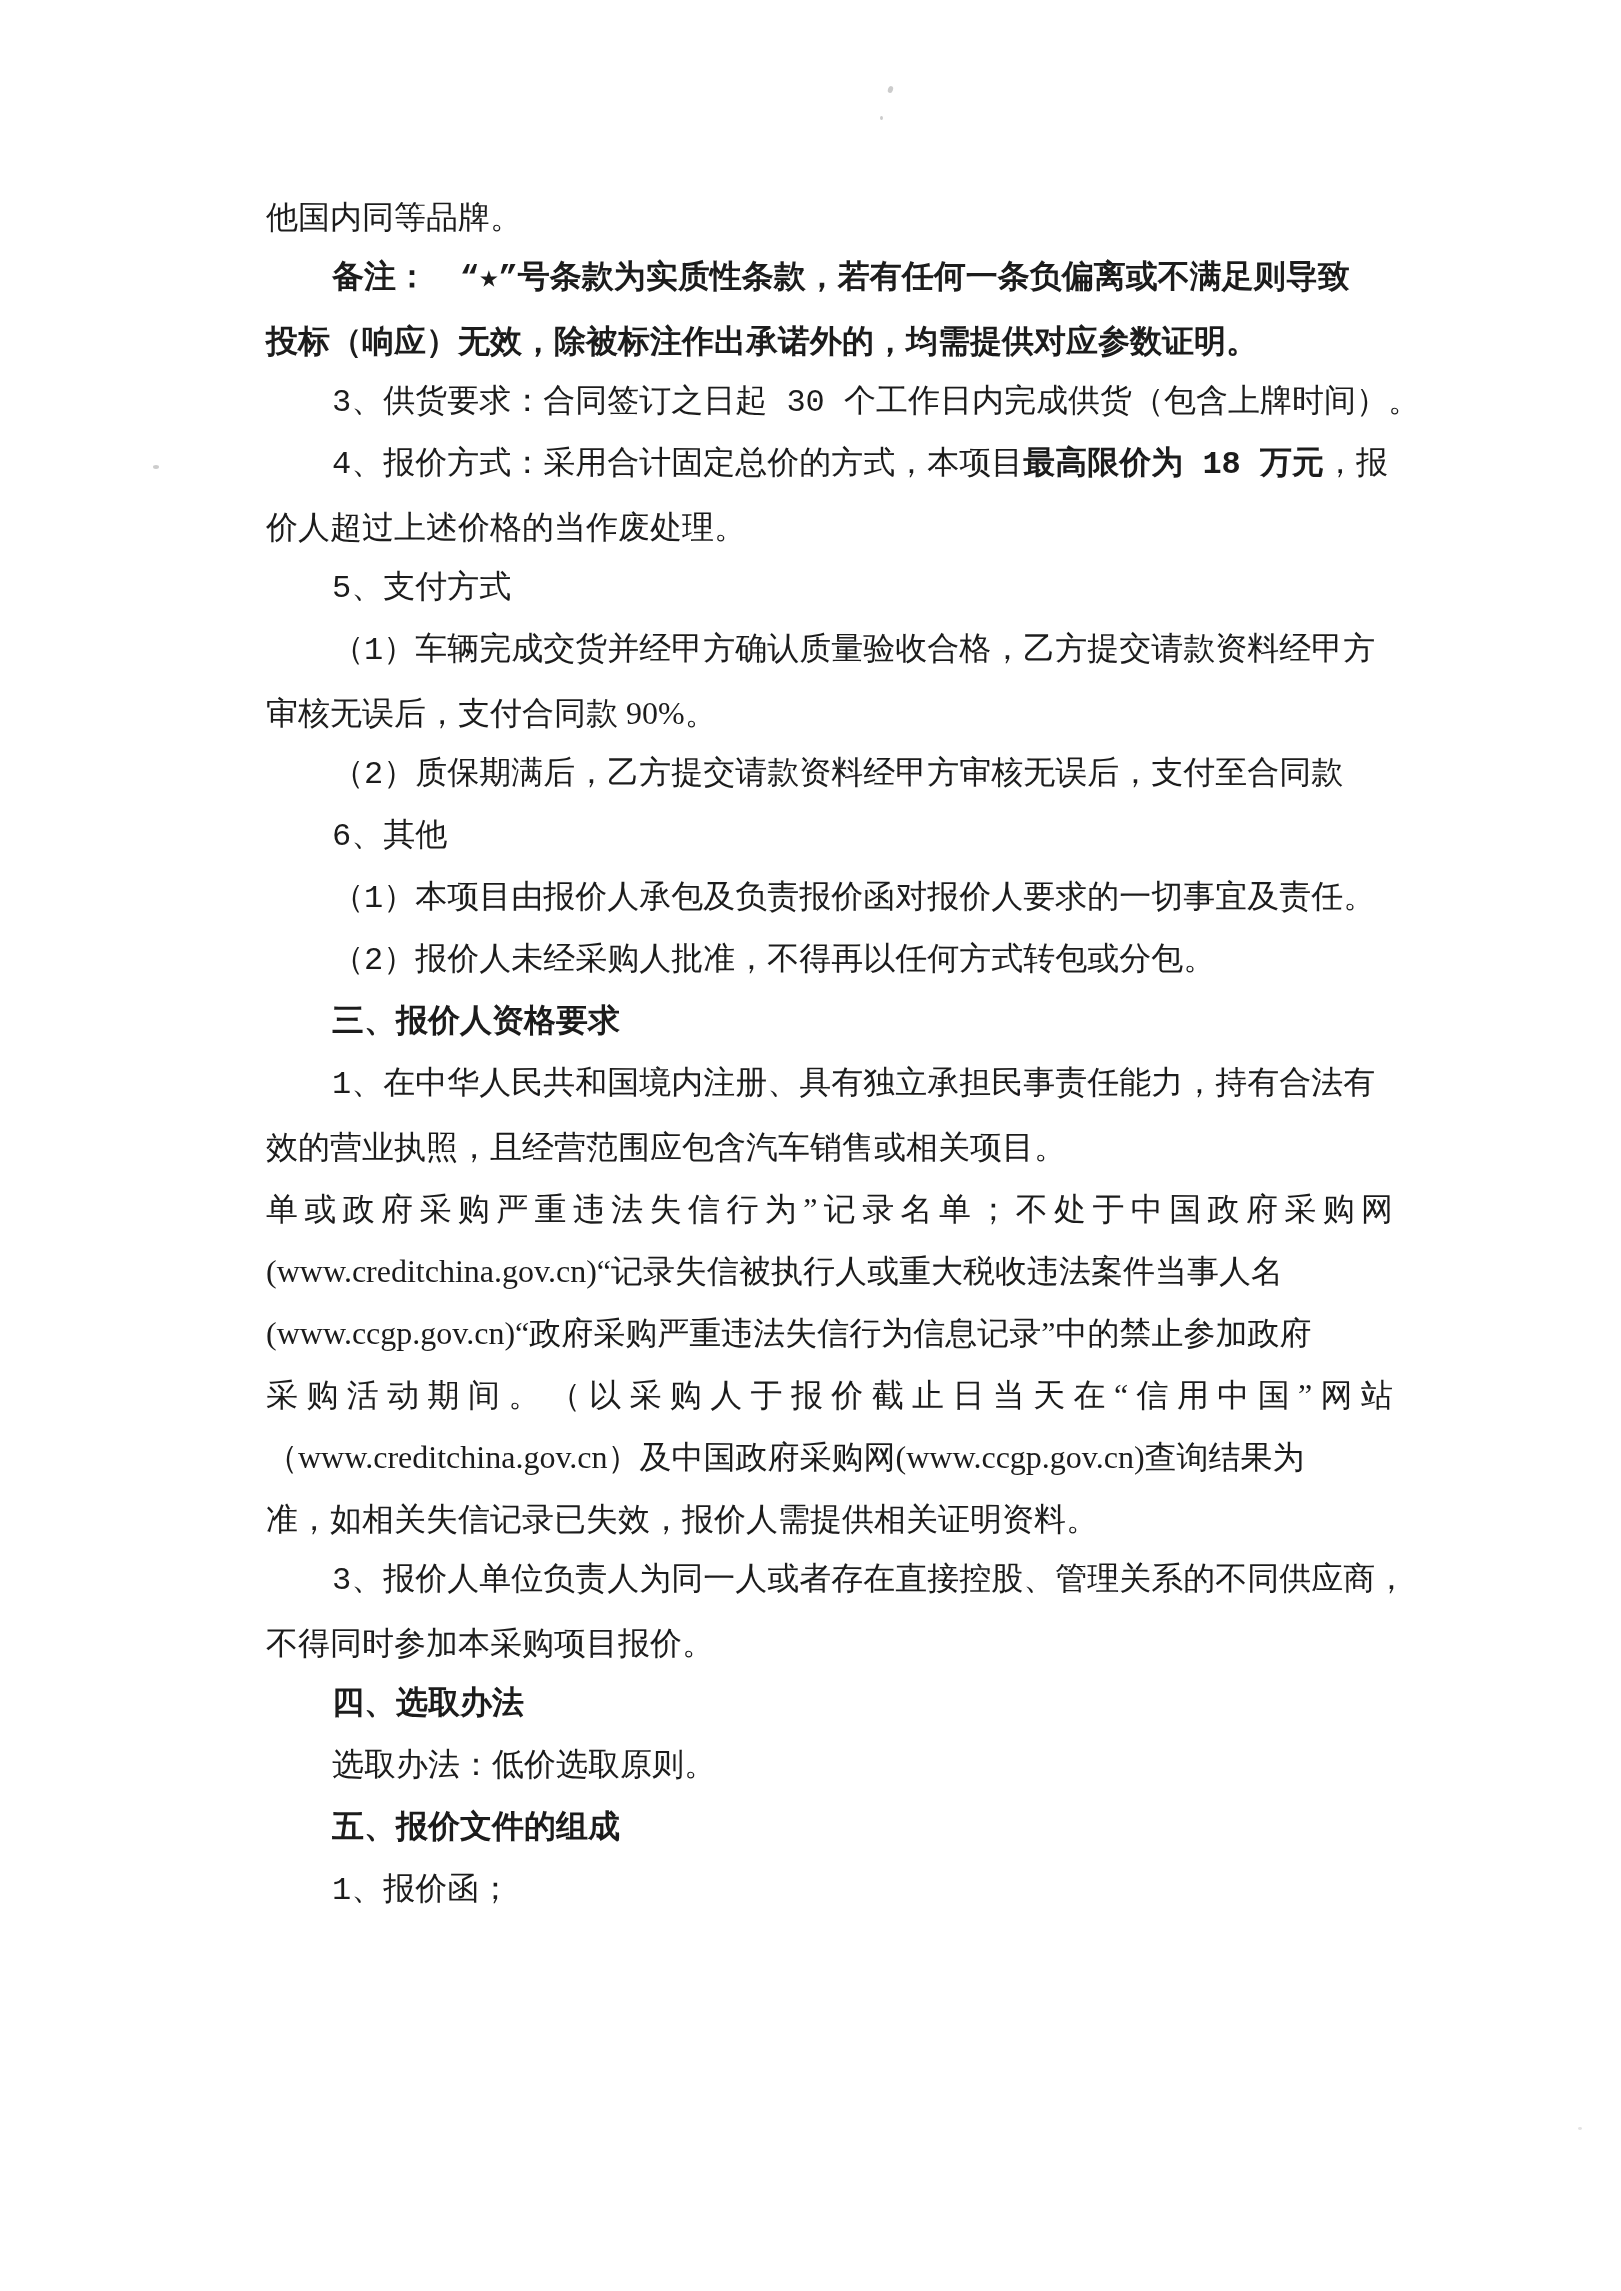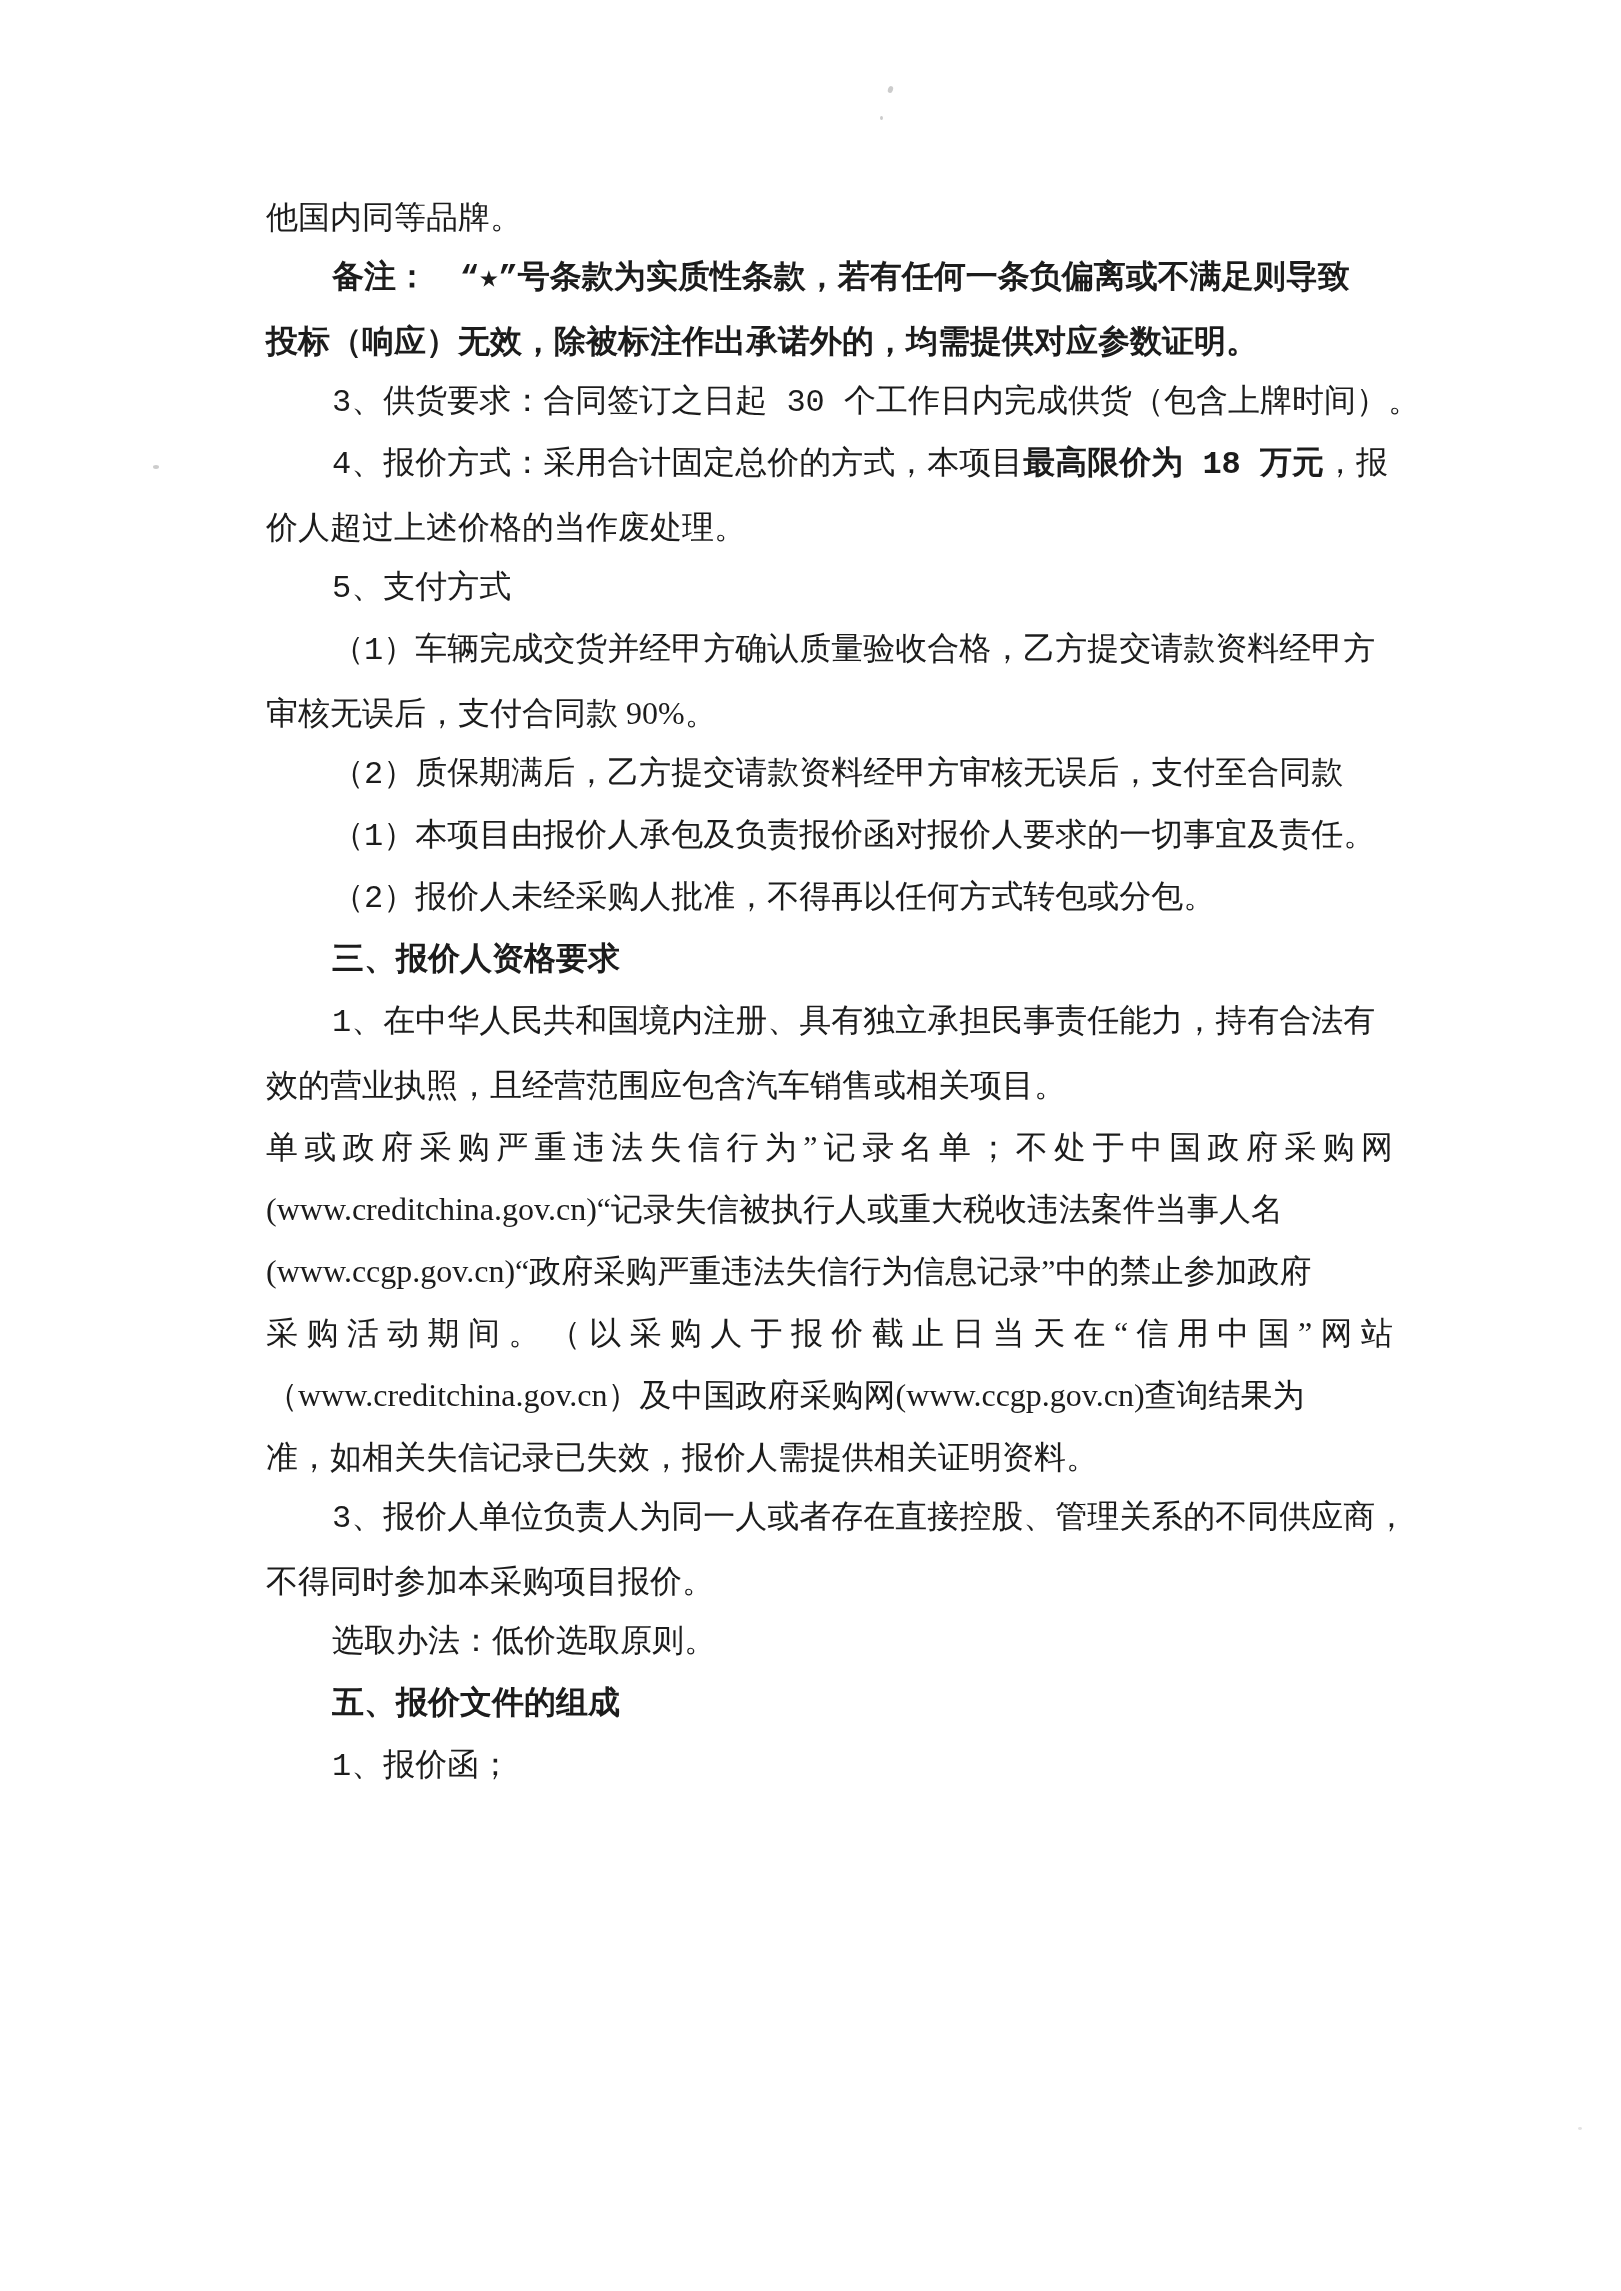--- a/index.html
+++ b/index.html
@@ -70,33 +70,35 @@
       <div class="line"><span class="seg">他国内同等品牌。</span></div>
       <div class="line indent bold"><span class="seg">备注：　“★”号条款为实质性条款，若有任何一条负偏离或不满足则导致</span></div>
       <div class="line bold"><span class="seg">投标（响应）无效，除被标注作出承诺外的，均需提供对应参数证明。</span></div>
       <div class="line indent"><span class="seg">3、供货要求：合同签订之日起 30 个工作日内完成供货（包含上牌时间）。</span></div>
       <div class="line indent"><span class="seg">4、报价方式：采用合计固定总价的方式，本项目</span><span class="seg bold">最高限价为 18 万元</span><span class="seg">，报</span></div>
       <div class="line"><span class="seg">价人超过上述价格的当作废处理。</span></div>
       <div class="line indent"><span class="seg">5、支付方式</span></div>
       <div class="line indent"><span class="seg">（1）车辆完成交货并经甲方确认质量验收合格，乙方提交请款资料经甲方</span></div>
       <div class="line"><span class="seg">审核无误后，支付合同款 90%。</span></div>
       <div class="line indent"><span class="seg">（2）质保期满后，乙方提交请款资料经甲方审核无误后，支付至合同款</span></div>
+      <div class="line indent"><span class="seg">6、其他</span></div>
       <div class="line indent"><span class="seg">（1）本项目由报价人承包及负责报价函对报价人要求的一切事宜及责任。</span></div>
       <div class="line indent"><span class="seg">（2）报价人未经采购人批准，不得再以任何方式转包或分包。</span></div>
       <div class="line indent bold"><span class="seg">三、报价人资格要求</span></div>
       <div class="line indent"><span class="seg">1、在中华人民共和国境内注册、具有独立承担民事责任能力，持有合法有</span></div>
       <div class="line"><span class="seg">效的营业执照，且经营范围应包含汽车销售或相关项目。</span></div>
       <div class="line justify"><span class="seg">单或政府采购严重违法失信行为”记录名单；不处于中国政府采购网</span></div>
       <div class="line"><span class="seg">(www.creditchina.gov.cn)“记录失信被执行人或重大税收违法案件当事人名</span></div>
       <div class="line"><span class="seg">(www.ccgp.gov.cn)“政府采购严重违法失信行为信息记录”中的禁止参加政府</span></div>
       <div class="line justify"><span class="seg">采购活动期间。（以采购人于报价截止日当天在“信用中国”网站</span></div>
       <div class="line"><span class="seg">（www.creditchina.gov.cn）及中国政府采购网(www.ccgp.gov.cn)查询结果为</span></div>
       <div class="line"><span class="seg">准，如相关失信记录已失效，报价人需提供相关证明资料。</span></div>
       <div class="line indent"><span class="seg">3、报价人单位负责人为同一人或者存在直接控股、管理关系的不同供应商，</span></div>
       <div class="line"><span class="seg">不得同时参加本采购项目报价。</span></div>
+      <div class="line indent bold"><span class="seg">四、选取办法</span></div>
       <div class="line indent"><span class="seg">选取办法：低价选取原则。</span></div>
       <div class="line indent bold"><span class="seg">五、报价文件的组成</span></div>
       <div class="line indent"><span class="seg">1、报价函；</span></div>
     </div>
   <div class="speck s1"></div>
   <div class="speck s2"></div>
   <div class="speck s3"></div>
   <div class="speck s4"></div>
 </div>
 

